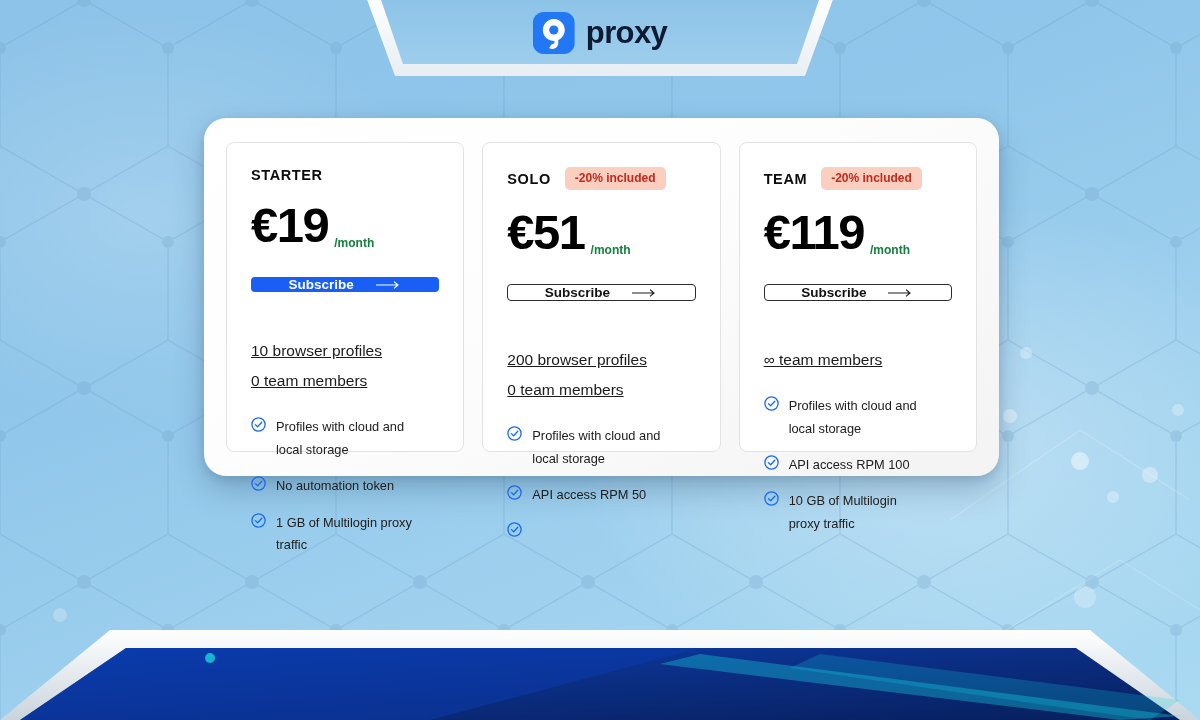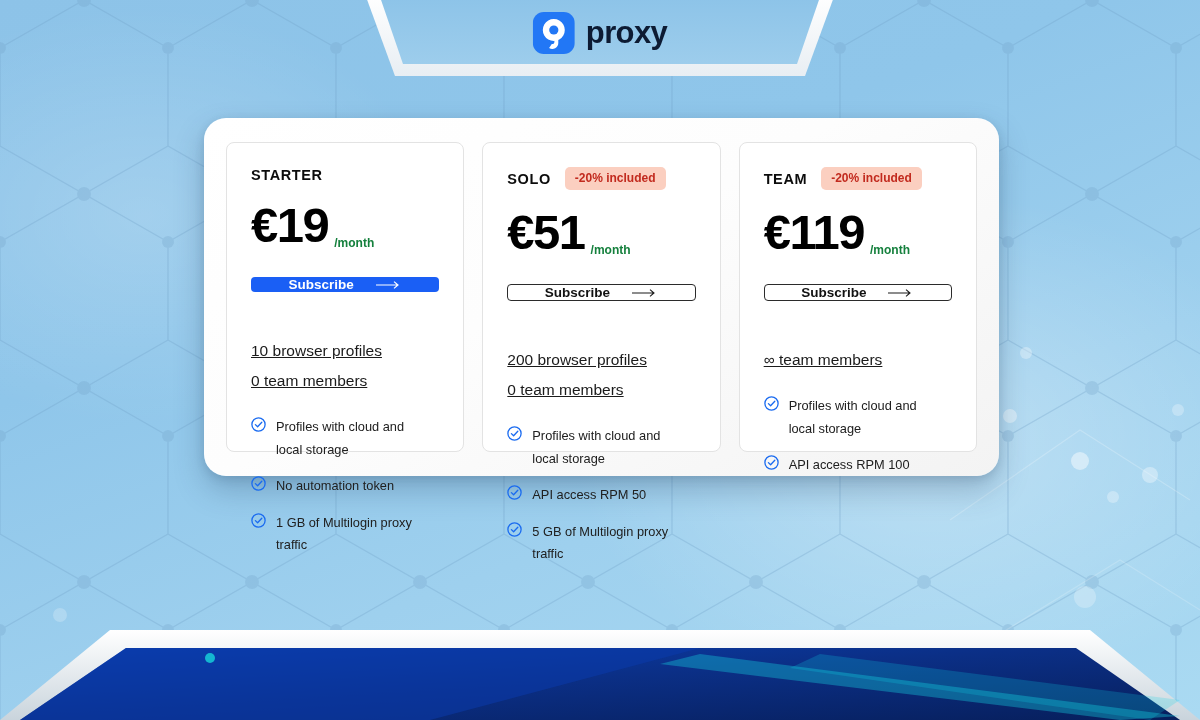--- a/index.html
+++ b/index.html
@@ -348,21 +348,20 @@
           </span>
           <span class="feature-text">API access RPM 50</span>
         </div>
         <div class="feature-item">
           <span class="check-icon">
             <svg width="15" height="15" viewBox="0 0 15 15">
                 <circle cx="7.5" cy="7.5" r="6.6" fill="none" stroke="#1a6bf0" stroke-width="1.3"></circle>
                 <path d="M4.4 7.6 L6.6 9.8 L10.8 5.2" stroke="#1a6bf0" stroke-width="1.3" fill="none" stroke-linecap="round" stroke-linejoin="round"></path>
               </svg>
           </span>
-          <span class="feature-text">5 GB of Multilogin proxy traffic</span>
         </div>
       </div>
     </div>
 
     <div class="plan-card">
       <div class="card-head">
         <span class="plan-name">TEAM</span>
         <span class="discount-badge">-20% included</span>
       </div>
       <div class="price-row">
@@ -392,17 +391,26 @@
         </div>
         <div class="feature-item">
           <span class="check-icon">
             <svg width="15" height="15" viewBox="0 0 15 15">
                 <circle cx="7.5" cy="7.5" r="6.6" fill="none" stroke="#1a6bf0" stroke-width="1.3"></circle>
                 <path d="M4.4 7.6 L6.6 9.8 L10.8 5.2" stroke="#1a6bf0" stroke-width="1.3" fill="none" stroke-linecap="round" stroke-linejoin="round"></path>
               </svg>
           </span>
           <span class="feature-text">API access RPM 100</span>
         </div>
+        <div class="feature-item">
+          <span class="check-icon">
+            <svg width="15" height="15" viewBox="0 0 15 15">
+                <circle cx="7.5" cy="7.5" r="6.6" fill="none" stroke="#1a6bf0" stroke-width="1.3"></circle>
+                <path d="M4.4 7.6 L6.6 9.8 L10.8 5.2" stroke="#1a6bf0" stroke-width="1.3" fill="none" stroke-linecap="round" stroke-linejoin="round"></path>
+              </svg>
+          </span>
+          <span class="feature-text">10 GB of Multilogin proxy traffic</span>
+        </div>
       </div>
     </div>
 
   </div>
 </div>
 
 </body></html>

